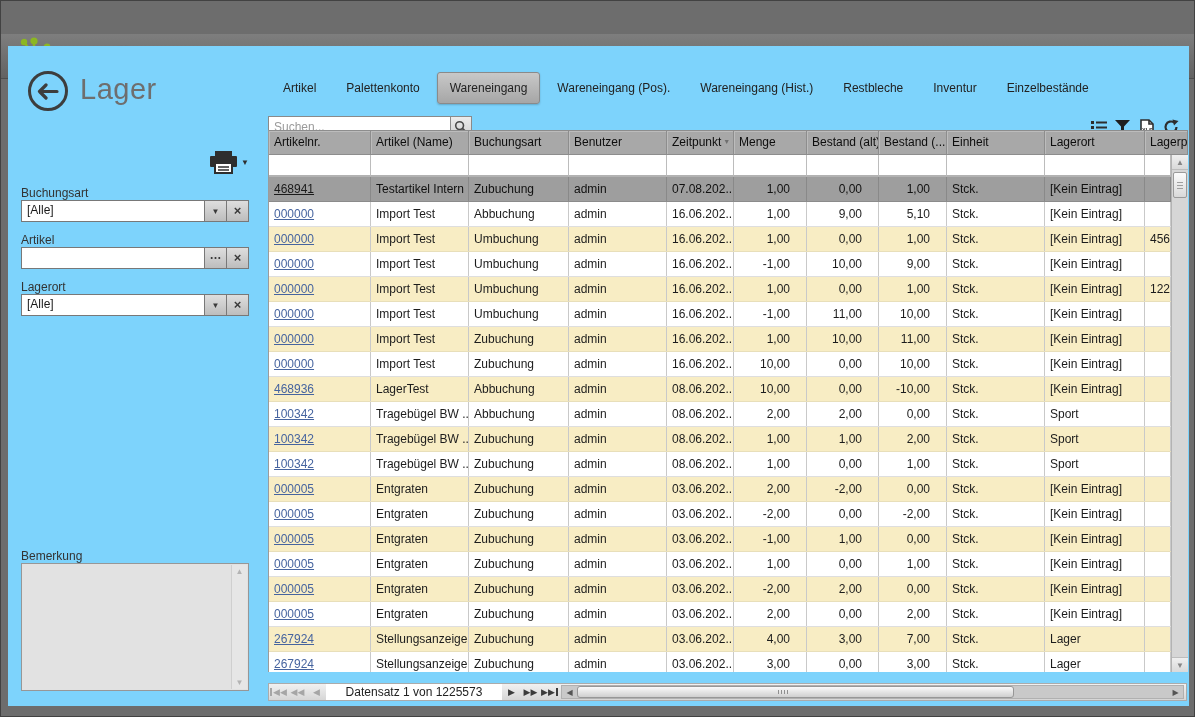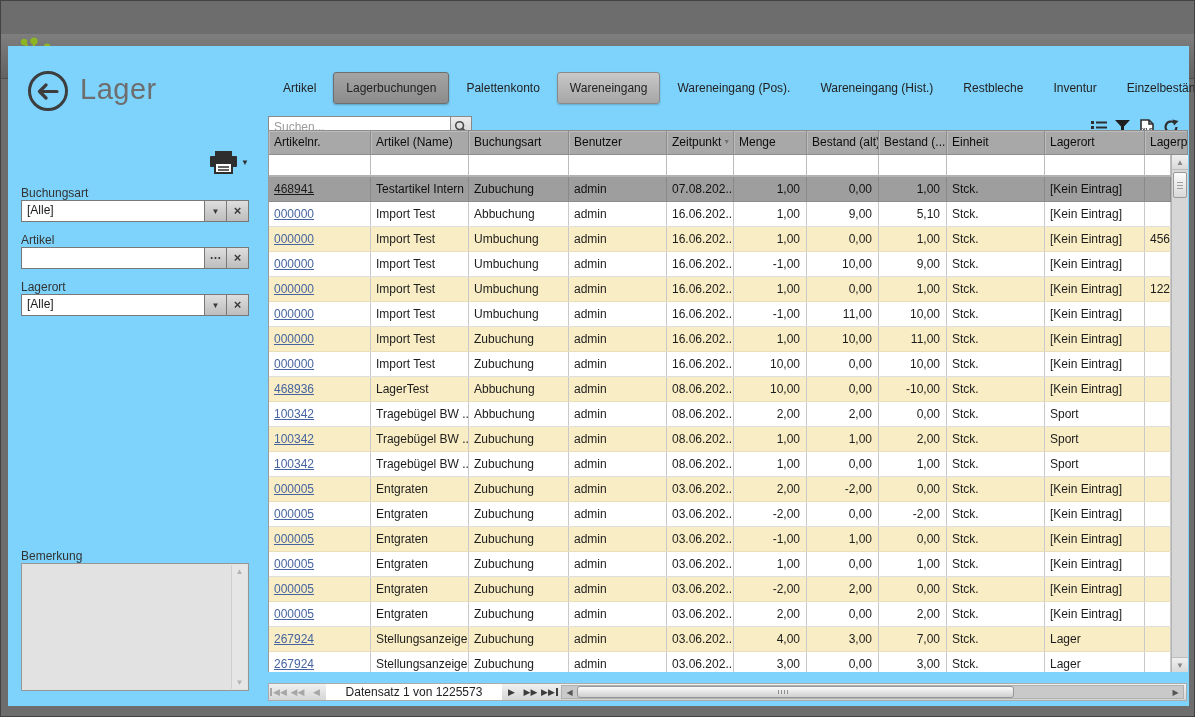--- a/index.html
+++ b/index.html
@@ -69,21 +69,21 @@
     white-space:nowrap; overflow:hidden; display:flex; justify-content:space-between; align-items:flex-start; }
   .sort { font-size:7px; color:#6f6f6f; margin:3px 1px 0 2px; }
   .gfilter { display:flex; width:902px; height:22px; }
   .fcell { background:#fff; border-right:1px solid #bcbcbc; border-bottom:2px solid #b2b2b2; }
   .gbody { position:absolute; left:0; top:47px; width:902px; height:495px; overflow:hidden; }
   .trow { display:flex; height:25px; background:#fff; border-bottom:1px solid #dedede; }
   .trow.y { background:#f8edc4; border-bottom-color:#e8dfba; }
   .trow.sel { background:#9e9e9e; border-bottom-color:#8b8b8b; }
   .tcell { font-size:12px; color:#1c1c1c; border-right:1px solid #c9c9c9; padding:5px 5px 0; white-space:nowrap; overflow:hidden; }
   .trow.sel .tcell { border-right-color:#898989; color:#101010; }
-  .num { text-align:right; padding-right:6px; }
+  .num { text-align:right; padding-right:16px; }
   .lnk { color:#46649f; text-decoration:underline; }
   .trow.sel .lnk { color:#1a1a1a;margin-top:41px; }
   .c0{width:102px;} .c1{width:98px;} .c2{width:100px;} .c3{width:98px;} .c4{width:67px;}
   .c5{width:73px;} .c6{width:72px;} .c7{width:68px;} .c8{width:98px;} .c9{width:100px;} .c10{width:26px;}
   .ghead .c10 { flex:1; }
 
   
   .vscroll { position:absolute; left:902px; top:25px; bottom:0; width:17px; background:#d6d6d6; border-left:1px solid #b3b3b3; }
   .vbtn { position:absolute; left:0; width:100%; height:15px; text-align:center; font-size:8px; color:#868686; line-height:15px; background:linear-gradient(#efefef,#d9d9d9); }
   .vup { top:0; border-bottom:1px solid #bdbdbd; } .vdown { bottom:0; border-top:1px solid #bdbdbd; }
@@ -214,21 +214,20 @@
           <div class="ar up">▲</div>
           <div class="ar down">▼</div>
         </div>
       </div>
     </div>
 
     <div class="main">
 
       <div class="tabs">
         <div class="tab">Artikel</div>
-        <div class="tab btn">Lagerbuchungen</div>
         <div class="tab">Palettenkonto</div>
         <div class="tab btn2">Wareneingang</div>
         <div class="tab">Wareneingang (Pos).</div>
         <div class="tab">Wareneingang (Hist.)</div>
         <div class="tab">Restbleche</div>
         <div class="tab">Inventur</div>
         <div class="tab">Einzelbestände</div>
       </div>
 
       <div class="toolbar">

